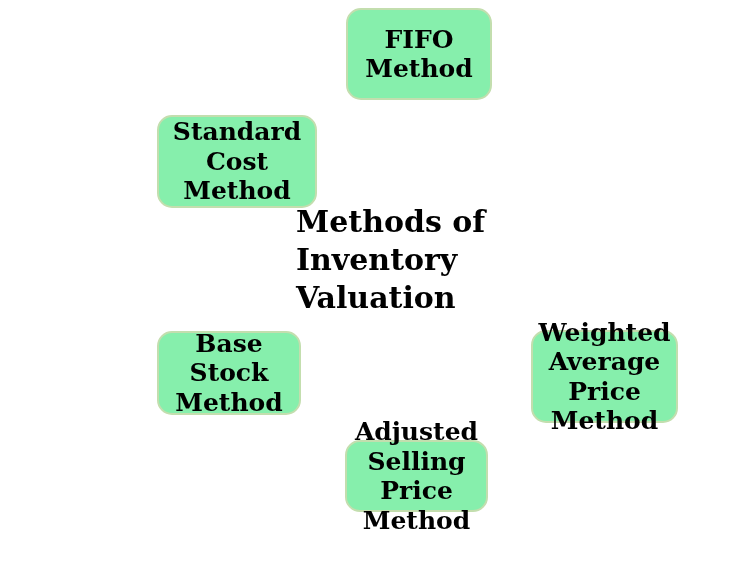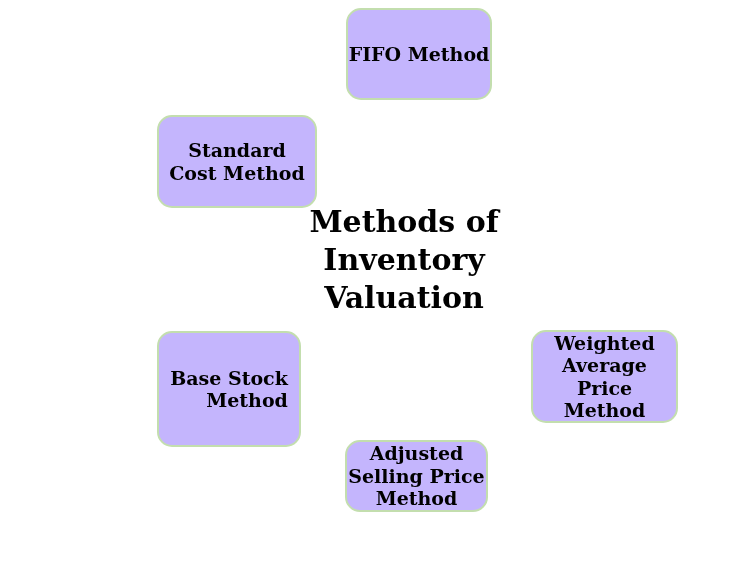--- a/index.html
+++ b/index.html
@@ -14,47 +14,46 @@
     overflow: hidden;
     font-family: "DejaVu Serif", serif;
   }
   .canvas {
     position: absolute;
     left: 0; top: 0;
     width: 742px; height: 561px;
   }
   .node {
     position: absolute;
-    background: #c4b5fd;
+    background: #86efac;
     border: 2px solid #c3deae;
     border-radius: 15px;
     box-sizing: border-box;
     display: flex;
     align-items: center;
     justify-content: center;
     text-align: center;
     color: #000000;
     font-family: "DejaVu Serif", serif;
     font-weight: bold;
-    font-size: 19px;
+    font-size: 25px;
     line-height: 1.18;
     white-space: pre-line;
   }
   #node-fifo      { left: 346px; top:   8px; width: 146px; height: 92px; }
   #node-standard  { left: 157px; top: 115px; width: 160px; height: 93px; }
   #node-lifo      { left: 532px; top: 115px; width: 148px; height: 93px; }
-  #node-base      { left: 157px; top: 331px; width: 144px; height: 116px; text-align: right; }
+  #node-base      { left: 157px; top: 331px; width: 144px; height: 84px; }
   #node-weighted  { left: 531px; top: 330px; width: 147px; height: 93px; }
   #node-adjusted  { left: 345px; top: 440px; width: 143px; height: 72px; }
   .center-title {
     position: absolute;
-    left: 284px;
+    left: 296px;
     top: 203px;
     width: 240px;
-    text-align: center;
     color: #000000;
     font-family: "DejaVu Serif", serif;
     font-weight: bold;
     font-size: 30px;
     line-height: 38px;
     white-space: pre-line;
   }
 </style>
 </head>
 <body>

